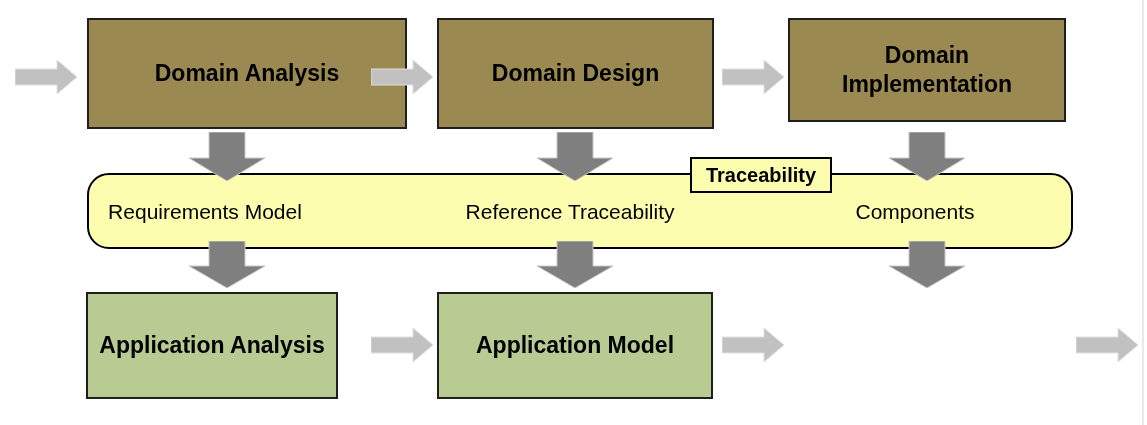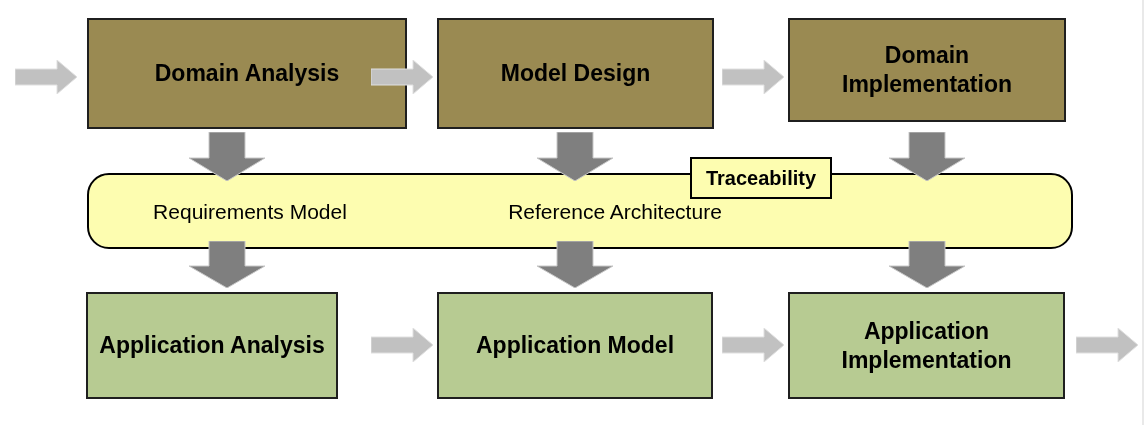--- a/index.html
+++ b/index.html
@@ -45,53 +45,53 @@
     background:var(--band-fill);
     border:2px solid var(--band-border);
     border-radius:22px;box-sizing:border-box;
     z-index:1;
   }
   .band-item{
     position:absolute;top:200px;
     transform:translateX(-50%);
     font-size:21px;color:var(--text);white-space:nowrap;
     z-index:1;
-    margin-left:45px;
   }
   .trace-tag{
-    position:absolute;left:690px;top:157px;width:142px;height:42px;
+    position:absolute;left:690px;top:157px;width:142px;height:36px;
     background:var(--band-fill);
     border:2px solid var(--band-border);
     box-sizing:border-box;
     display:flex;align-items:center;justify-content:center;
     font-weight:bold;font-size:20px;color:var(--text);
     z-index:3;
   }
   .arrow{position:absolute;z-index:2;}
 </style>
 </head>
 <body>
 
 <div class="canvas">
 
   <div class="page-edge"></div>
 
   <div class="box domain" style="left:87px;top:18px;width:320px;height:111px">
     <span class="box-label">Domain Analysis</span>
   </div>
   <div class="box domain" style="left:437px;top:18px;width:277px;height:111px">
-    <span class="box-label">Model Design</span>
+    <span class="box-label">Domain Design</span>
   </div>
   <div class="box domain" style="left:788px;top:18px;width:278px;height:104px">
     <span class="box-label wrap">Domain Implementation</span>
   </div>
 
   <div class="band"></div>
   <span class="band-item" style="left:205px">Requirements Model</span>
-  <span class="band-item" style="left:570px">Reference Architecture</span>
+  <span class="band-item" style="left:570px">Reference Traceability</span>
+  <span class="band-item" style="left:915px">Components</span>
 
   <div class="trace-tag">
     <span>Traceability</span>
   </div>
 
   <svg class="arrow" style="left:189px;top:132px" width="76" height="49">
     <polygon points="20,0 56,0 56,26 76,26 38,49 0,26 20,26" fill="var(--arrow-dark)" stroke="#c8c8c8" stroke-width="1"></polygon>
   </svg>
   <svg class="arrow" style="left:537px;top:132px" width="76" height="49">
     <polygon points="20,0 56,0 56,26 76,26 38,49 0,26 20,26" fill="var(--arrow-dark)" stroke="#c8c8c8" stroke-width="1"></polygon>
@@ -109,23 +109,20 @@
   <svg class="arrow" style="left:889px;top:241px" width="76" height="47">
     <polygon points="20,0 56,0 56,25 76,25 38,47 0,25 20,25" fill="var(--arrow-dark)" stroke="#c8c8c8" stroke-width="1"></polygon>
   </svg>
 
   <div class="box application" style="left:86px;top:292px;width:252px;height:107px">
     <span class="box-label">Application Analysis</span>
   </div>
   <div class="box application" style="left:437px;top:292px;width:276px;height:107px">
     <span class="box-label">Application Model</span>
   </div>
-  <div class="box application" style="left:788px;top:292px;width:277px;height:107px">
-    <span class="box-label wrap">Application Implementation</span>
-  </div>
 
   <svg class="arrow" style="left:15px;top:60px" width="62" height="34">
     <polygon points="0,9 42,9 42,0 62,17 42,34 42,25 0,25" fill="var(--arrow-light)" stroke="#e0e0e0" stroke-width="1"></polygon>
   </svg>
   <svg class="arrow" style="left:371px;top:60px" width="62" height="34">
     <polygon points="0,9 42,9 42,0 62,17 42,34 42,25 0,25" fill="var(--arrow-light)" stroke="#e0e0e0" stroke-width="1"></polygon>
   </svg>
   <svg class="arrow" style="left:722px;top:60px" width="62" height="34">
     <polygon points="0,9 42,9 42,0 62,17 42,34 42,25 0,25" fill="var(--arrow-light)" stroke="#e0e0e0" stroke-width="1"></polygon>
   </svg>

